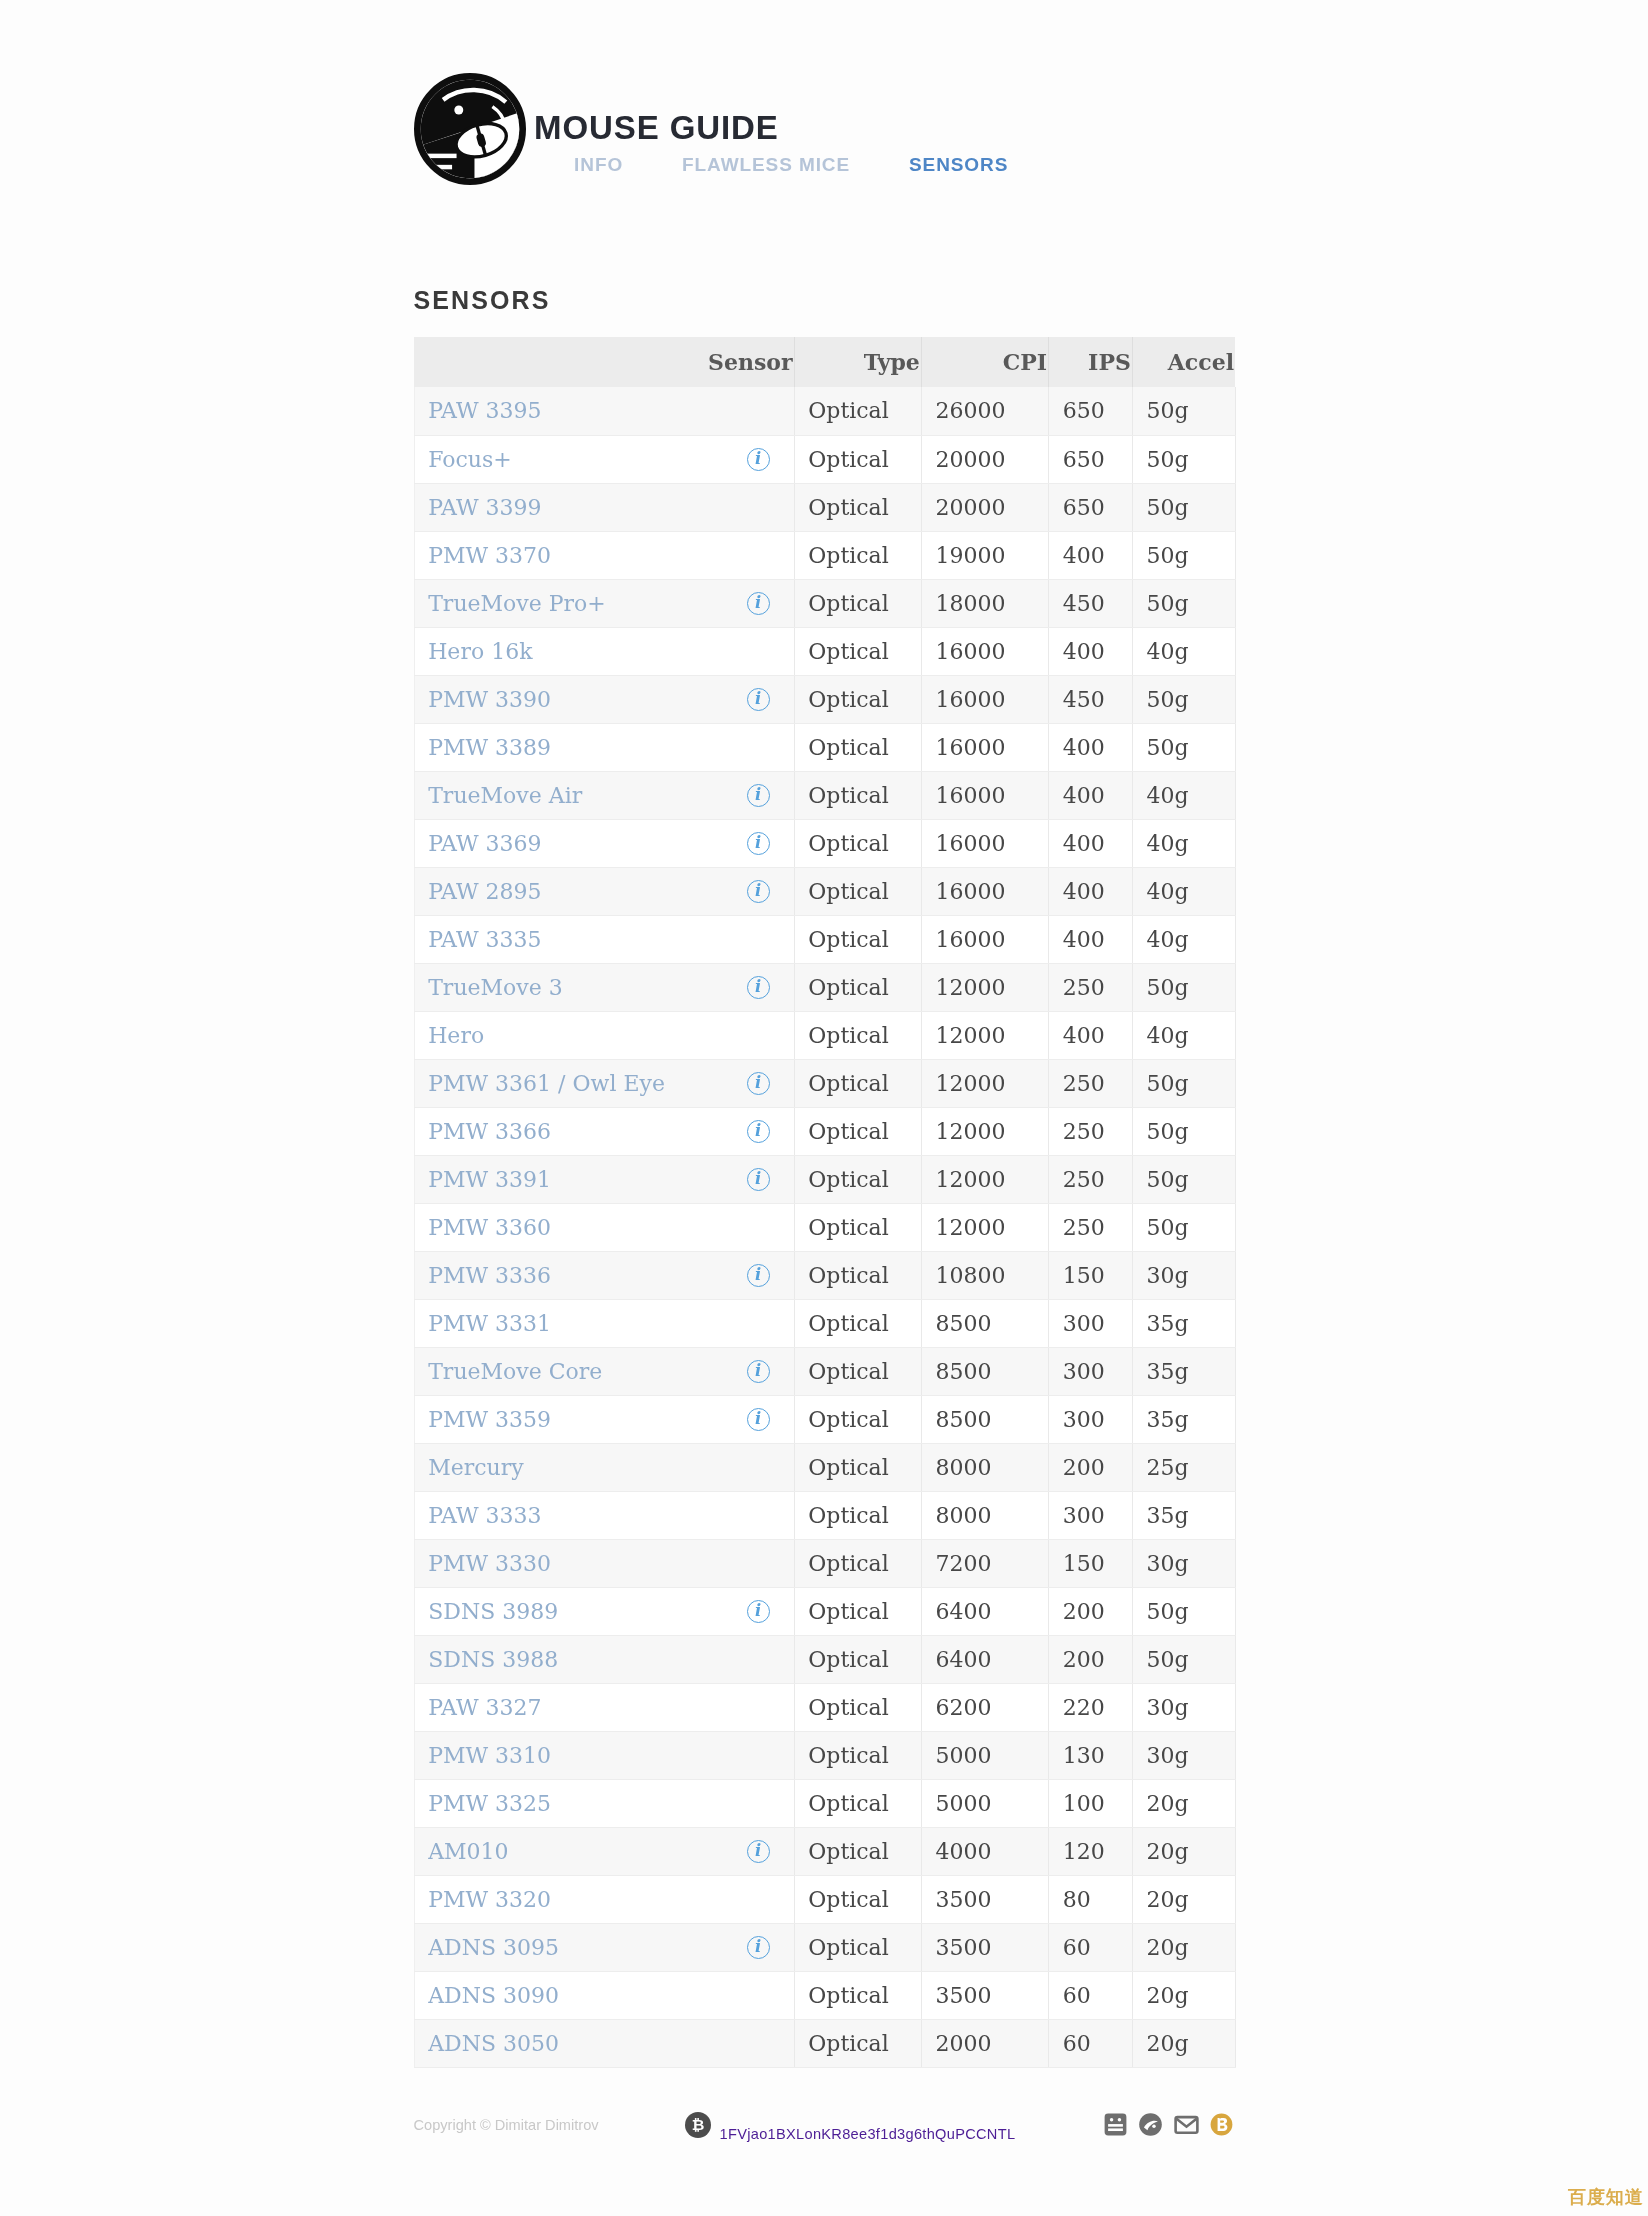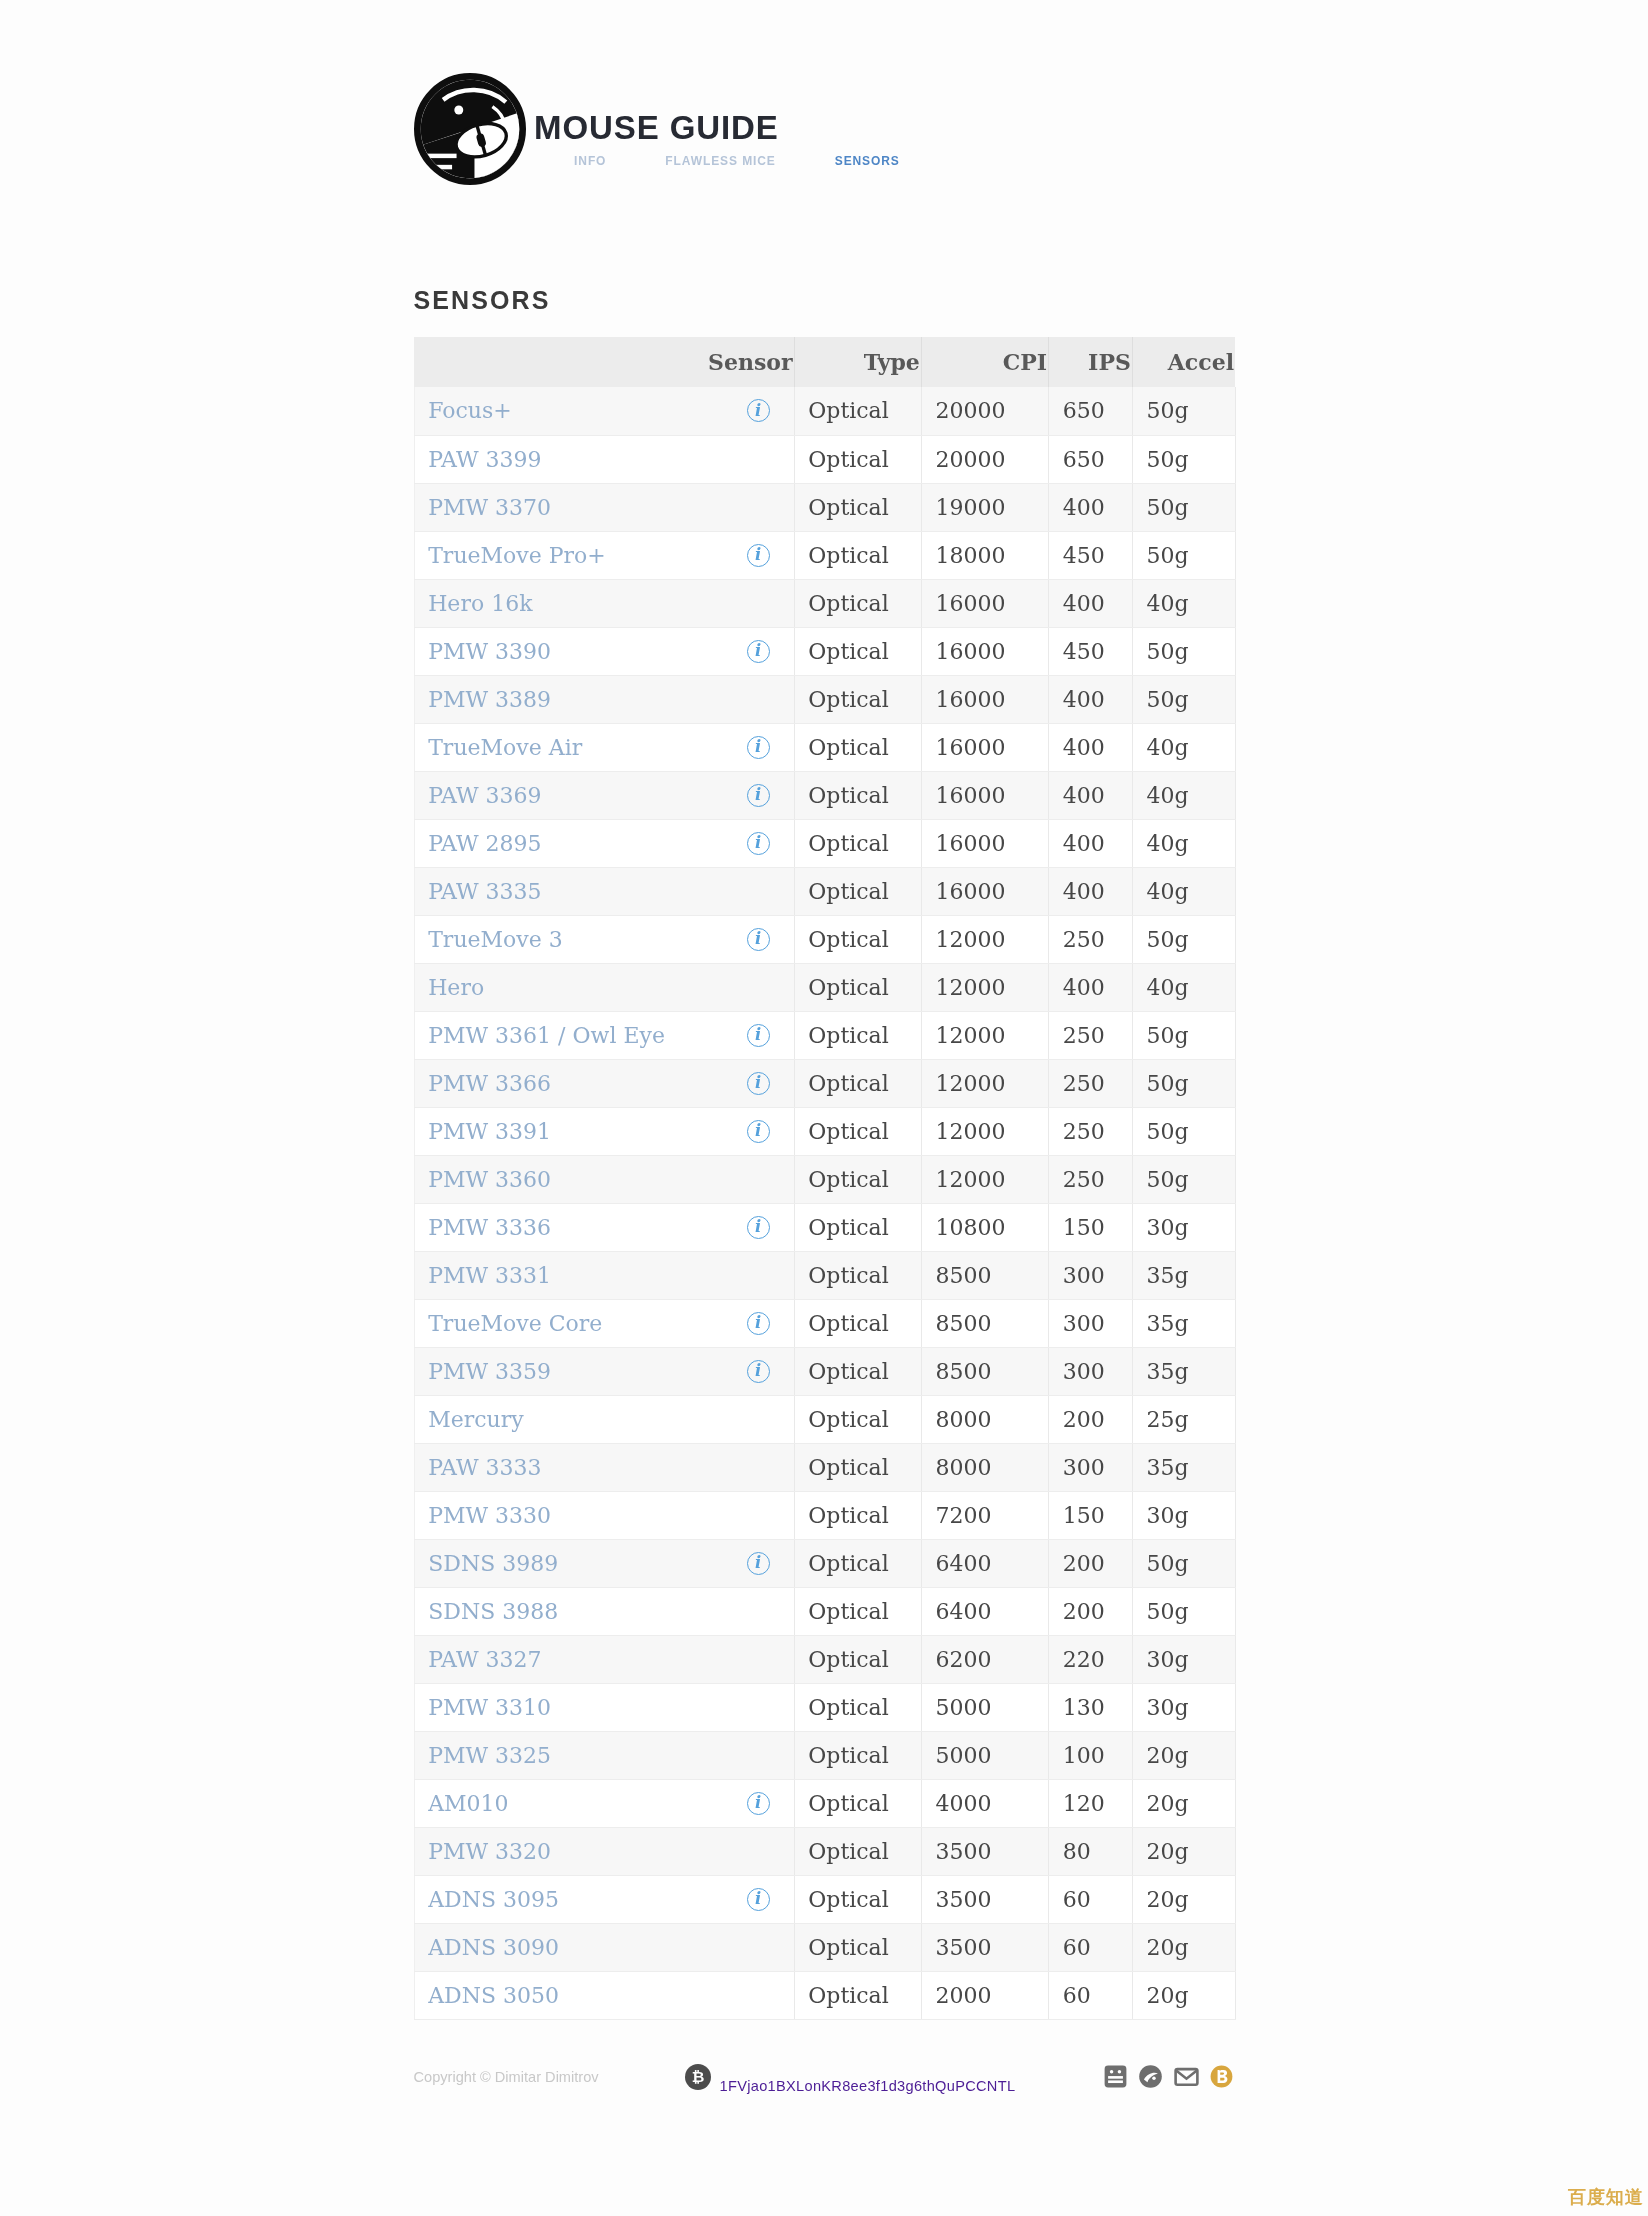--- a/index.html
+++ b/index.html
@@ -17,21 +17,21 @@
   .site-header { display:flex; align-items:flex-start; padding-top:73px; }
   .logo-wrap { width:112px; height:112px; flex:0 0 auto; }
   .logo-wrap svg { width:112px; height:112px; display:block; }
   .brand-block { margin-left:8.6px; padding-top:38px; }
   .site-title {
     margin:0; font-size:33px; font-weight:700; letter-spacing:0.9px;
     color:#272a33; line-height:1;
   }
   .site-nav { margin-top:10.3px; display:flex; gap:19px; }
   .nav-link {
-    font-size:12px; font-weight:700; letter-spacing:0.9px;
+    font-size:19px; font-weight:700; letter-spacing:0.9px;
     color:#b5c4d8; text-decoration:none; text-transform:uppercase;padding-left:40px;
   }
   .nav-link.active { color:#4e86c6; }
 
   
   .page-heading {
     margin:101px 0 0 0;
     font-size:25px; font-weight:600; letter-spacing:2.1px;
     color:#3a3a3a;
   }
@@ -162,20 +162,31 @@
         <th>Type</th>
         <th>CPI</th>
         <th>IPS</th>
         <th>Accel</th>
       </tr>
     </thead>
     <tbody>
         <tr>
           <td>
             <div class="scell">
+              <a href="#">PAW 3395</a>
+            </div>
+          </td>
+          <td>Optical</td>
+          <td>26000</td>
+          <td>650</td>
+          <td>50g</td>
+        </tr>
+        <tr>
+          <td>
+            <div class="scell">
               <a href="#">Focus+</a>
               <span class="info-badge">i</span>
             </div>
           </td>
           <td>Optical</td>
           <td>20000</td>
           <td>650</td>
           <td>50g</td>
         </tr>
         <tr>

